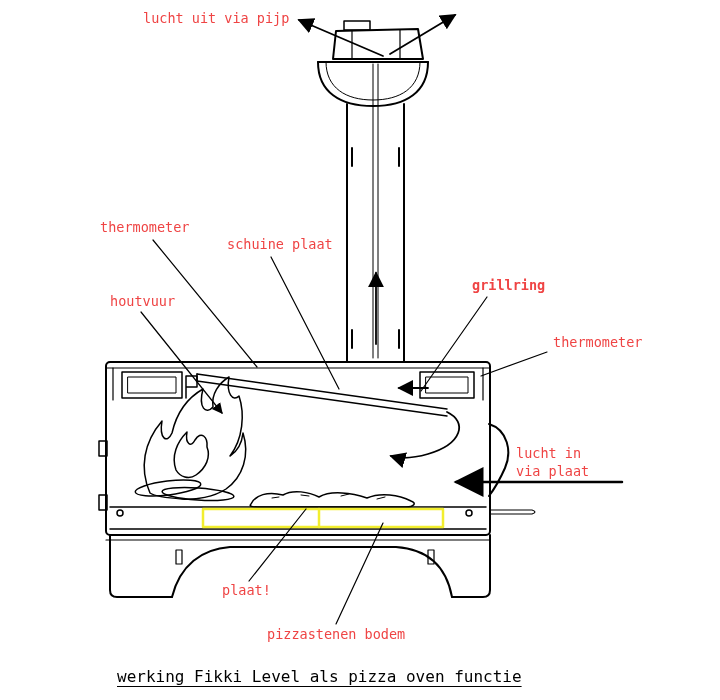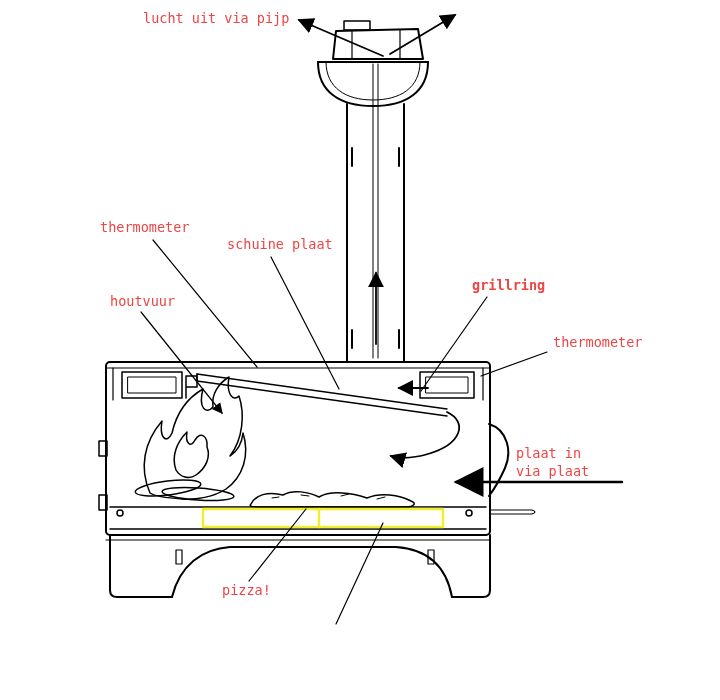--- a/index.html
+++ b/index.html
@@ -143,18 +143,20 @@
       <line x1="336" y1="624" x2="383" y2="523"></line>
     </g>
   </svg>
 
   <div class="label" style="left:143px; top:10px;">lucht uit via pijp</div>
   <div class="label" style="left:100px; top:219px;">thermometer</div>
   <div class="label" style="left:227px; top:236px;text-align:right;">schuine plaat</div>
   <div class="label" style="left:110px; top:293px;">houtvuur</div>
   <div class="label" style="left:472px; top:277px;font-weight:bold;">grillring</div>
   <div class="label" style="left:513px; top:334px;margin-left:40px;">thermometer</div>
-  <div class="label" style="left:516px; top:445px;">plaat in</div>
+  <div class="label" style="left:516px; top:445px;">lucht in</div>
   <div class="label" style="left:516px; top:463px;">via plaat</div>
-  <div class="label" style="left:222px; top:582px;">pizza!</div>
+  <div class="label" style="left:222px; top:582px;">plaat!</div>
+  <div class="label" style="left:267px; top:626px;">pizzastenen bodem</div>
 
+  <div class="title" style="left:117px; top:667px;">werking Fikki Level als pizza oven functie</div>
 
 </div>
 
 </body></html>

